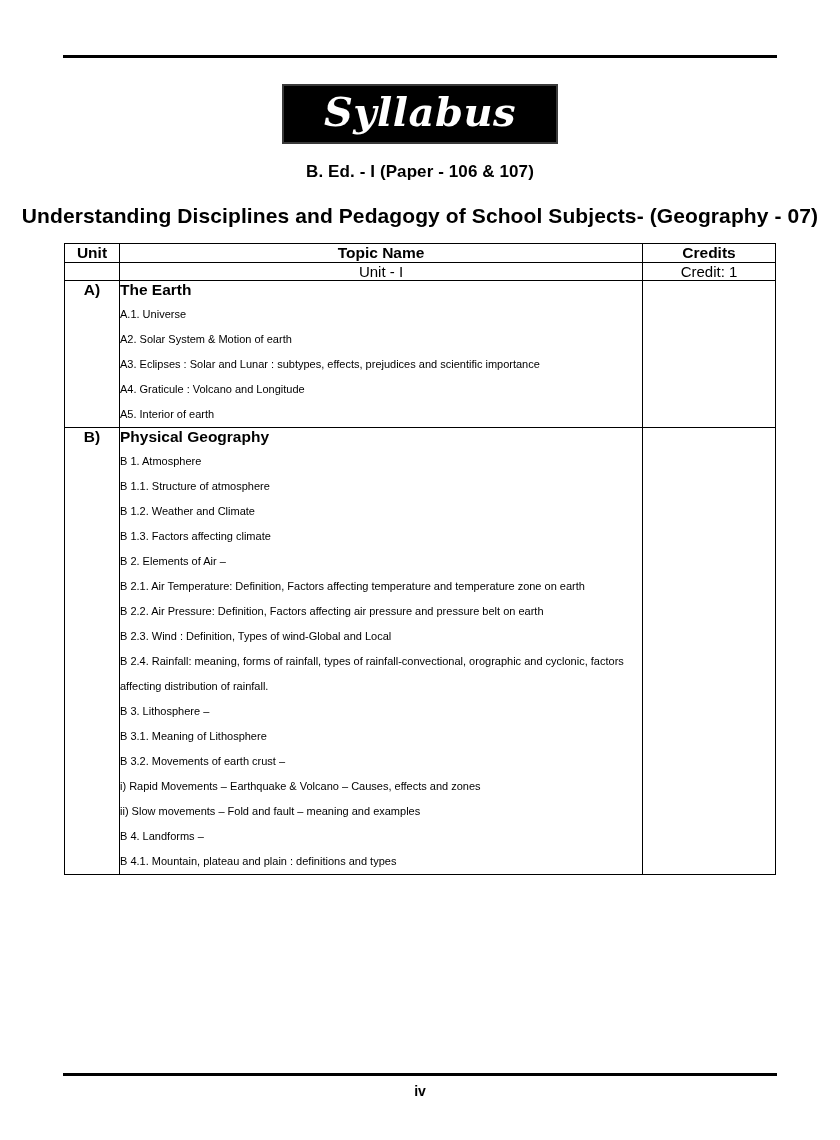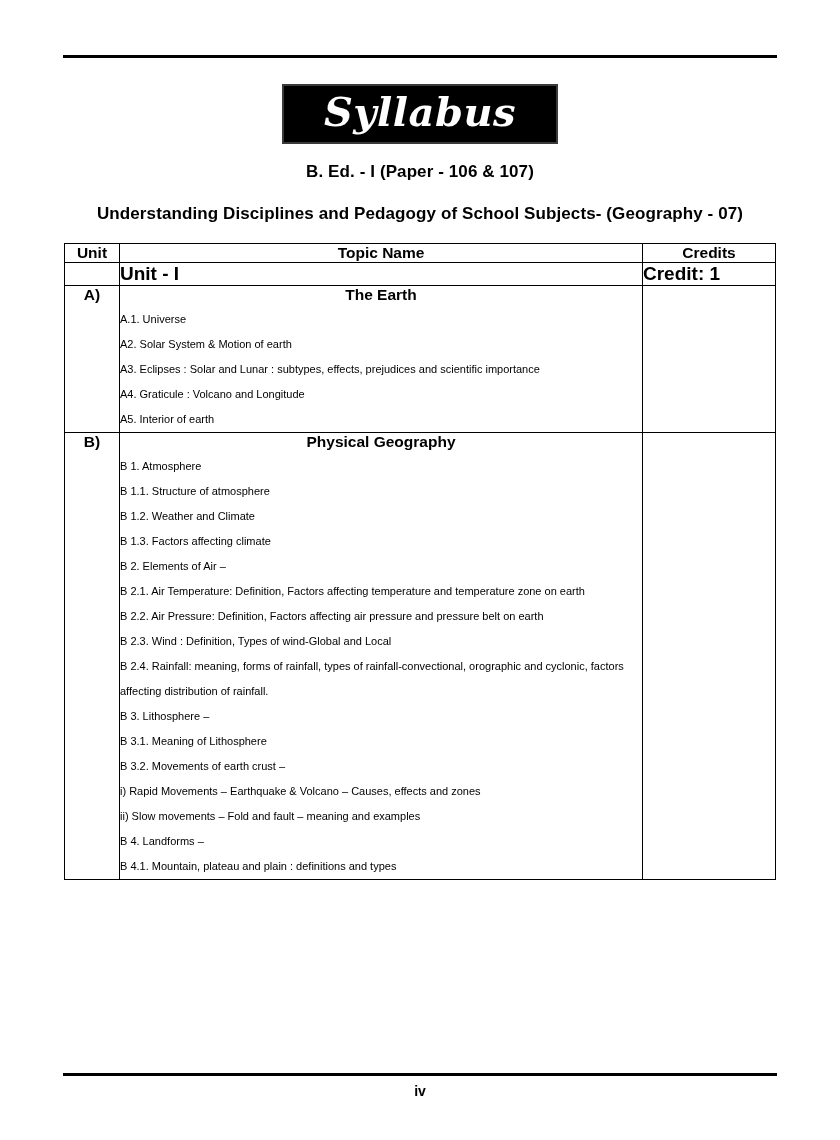--- a/index.html
+++ b/index.html
@@ -65,21 +65,21 @@
     width: 840px;
     text-align: center;
   }
   .subtitle-1 {
     font-size: 17px;
     font-weight: bold;
     letter-spacing: 0.1px;
     margin-bottom: 22px;
   }
   .subtitle-2 {
-    font-size: 17px;
+    font-size: 21px;
     font-weight: bold;
     letter-spacing: 0.1px;
   }
 
   
   .tbl {
     position: absolute;
     left: 64px;
     top: 243px;
     width: 711px;
@@ -97,41 +97,40 @@
   .col-credit { width: 133px; }
 
   .hdr-cell {
     text-align: center;
     font-size: 15.5px;
     font-weight: bold;
     padding: 4px 0 5px 0;
     vertical-align: middle;
   }
   .unitrow-cell {
-    text-align: left;
-    font-size: 19px;
-    font-weight: bold;
+    text-align: center;
+    font-size: 15px;
+    font-weight: normal;
     padding: 4px 0 5px 0;
     vertical-align: middle;
   }
   .unitrow-blank { padding: 0; }
 
   .unit-letter {
     text-align: center;
     font-size: 15.5px;
     font-weight: bold;
     padding-top: 6px;
     vertical-align: top;
   }
 
   .topic-cell {
     padding: 5px 10px 10px 12px;
   }
   .section-title {
-    text-align: center;
     font-weight: bold;
     font-size: 15.5px;
     margin-bottom: 3px;
   }
   .line {
     font-size: 11px;
     line-height: 25px;
     white-space: pre-wrap;
   }
   .line.justify {

